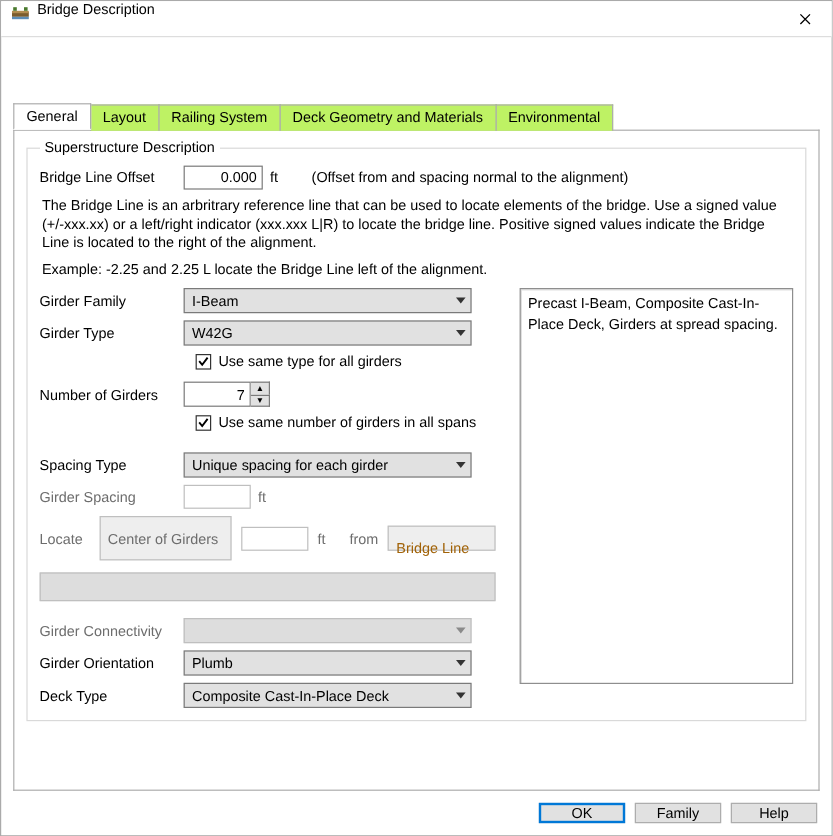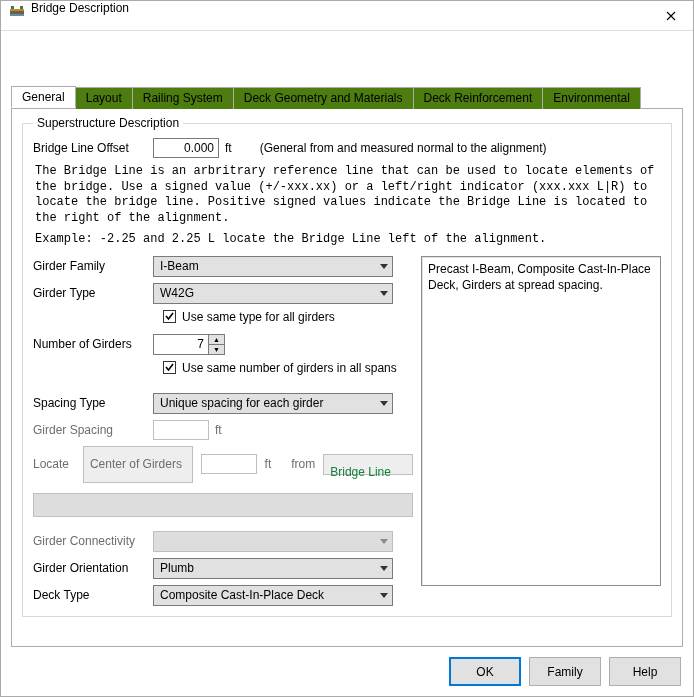--- a/index.html
+++ b/index.html
@@ -56,21 +56,21 @@
   .tab {
     padding: 3px 10px;
     border:1px solid #adadad;
     border-bottom:none;
     background:#fff;
     margin-right:-1px;
     font-size:12px;
     position:relative;
   }
   .tab.inactive {
-    background:#4d7c0f;
+    background:#bef264;
     top:1px;
     border-top:1px solid #adadad;
   }
   .tab.active {
     background:#fff;
     border-bottom:1px solid #fff;
     z-index:2;
   }
 
   .tab-body {
@@ -99,25 +99,25 @@
     width:66px; height:20px;
     border:1px solid #7a7a7a;
     text-align:right;
     padding:1px 4px;
     font-family: inherit;
     font-size:12px;
   }
   .unit { margin-left:6px; }
   .note { margin-left:28px; }
 
-  .help-text { margin:4px 2px 6px 2px; line-height:1.3;font-family:Liberation Mono, monospace; }
+  .help-text { margin:4px 2px 6px 2px; line-height:1.3; }
 
   .two-col {
     display:flex;
-    gap:8px;
+    gap:20px;
     margin-top:8px;
     justify-content:space-between;
   }
   .left-col { width:380px; }
   .right-col {
     flex:1;
     border:1px solid #8e8e8e;
     box-shadow: inset 1px 1px 0 #e0e0e0;
     padding:4px 6px;
     font-size:12px;
@@ -195,41 +195,41 @@
 
   .loc-row { display:flex; align-items:center; gap:8px; margin-bottom:10px; }
   .locate-combo {
     width:110px;height:37px;
     border:1px solid #bfbfbf;background:#eee;color:#6d6d6d;
     display:flex;align-items:center;justify-content:space-between;
     padding:0 4px 0 6px;font-size:12px;
   }
   .from-combo {
     width:90px;height:21px;
-    border:1px solid #bfbfbf;background:#eee;color:#15803d;
+    border:1px solid #bfbfbf;background:#eee;color:#a16207;
     display:flex;align-items:center;justify-content:space-between;
     padding:16px 4px 0 6px;font-size:12px;
   }
 
   .big-disabled-bar {
     width:100%; height:24px;
     border:1px solid #bfbfbf;
     background:#ddd;
     margin-bottom:14px;
   }
 
   .button-row {
     display:flex;
     justify-content:flex-end;
     gap:8px;
     padding:10px 12px;
   }
   .btn {
     min-width:72px;
-    height:29px;
+    height:17px;
     border:1px solid #adadad;
     background:#e1e1e1;
     font-family:inherit;font-size:12px;
     padding:0 10px;
     display:flex;align-items:center;justify-content:center;
   }
   .btn.primary {
     border:2px solid #0078d7;
     background:#e1e1e1;
   }
@@ -256,33 +256,32 @@
         </svg>
     </div>
   </div>
 
   <div class="content">
     <div class="tabs">
       <div class="tab active">General</div>
       <div class="tab inactive">Layout</div>
       <div class="tab inactive">Railing System</div>
       <div class="tab inactive">Deck Geometry and Materials</div>
-      <div class="tab inactive">Deck Reinforcement</div>
       <div class="tab inactive">Environmental</div>
     </div>
 
     <div class="tab-body">
       <fieldset class="group">
         <legend>Superstructure Description</legend>
 
         <div class="row">
           <span class="lbl">Bridge Line Offset</span>
           <input class="input-num" value="0.000" style="">
           <span class="unit">ft</span>
-          <span class="note">(General from and measured normal to the alignment)</span>
+          <span class="note">(Offset from and spacing normal to the alignment)</span>
         </div>
 
         <div class="help-text">The Bridge Line is an arbritrary reference line that can be used to locate elements of the bridge. Use a signed value (+/-xxx.xx) or a left/right indicator (xxx.xxx L|R) to locate the bridge line. Positive signed values indicate the Bridge Line is located to the right of the alignment.</div>
         <div class="help-text">Example: -2.25 and 2.25 L locate the Bridge Line left of the alignment.</div>
 
         <div class="two-col">
           <div class="left-col">
 
             <div class="row">
               <span class="lbl-wide">Girder Family</span>

